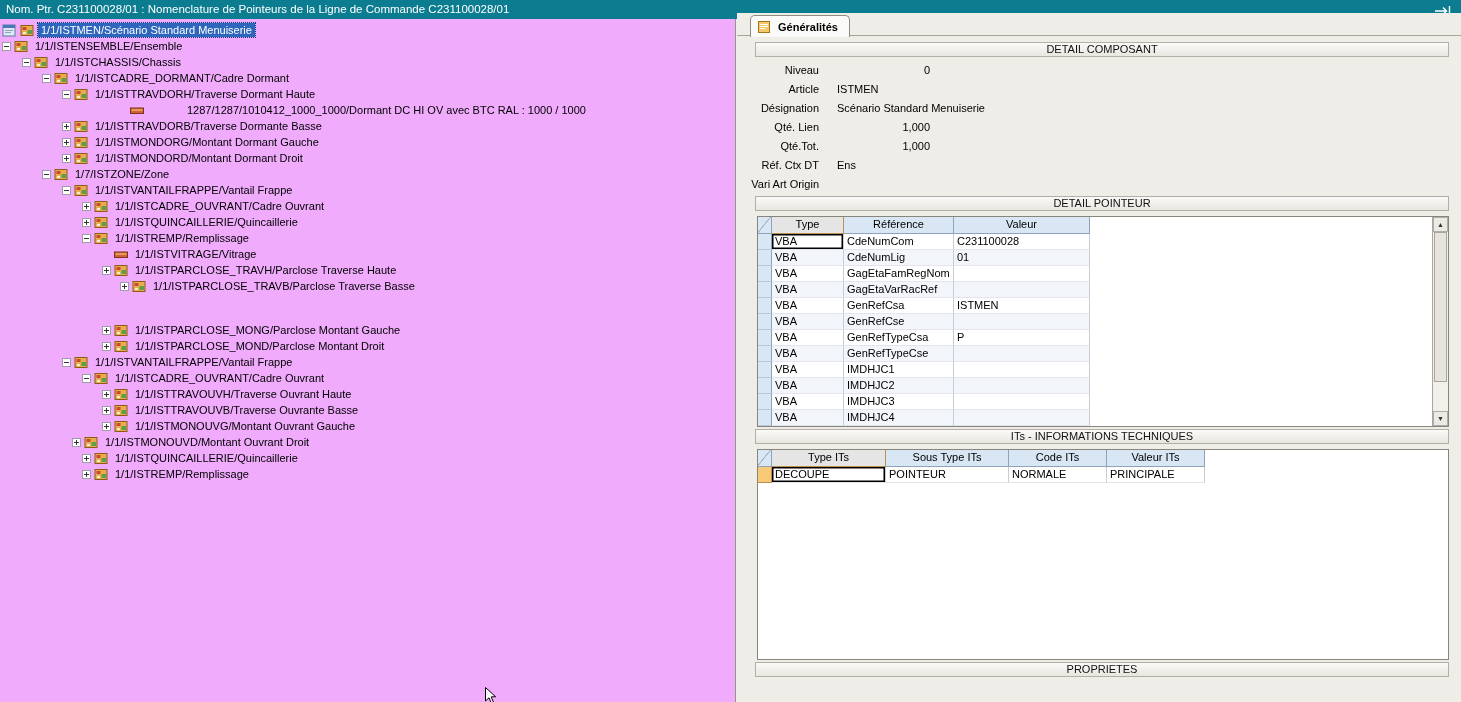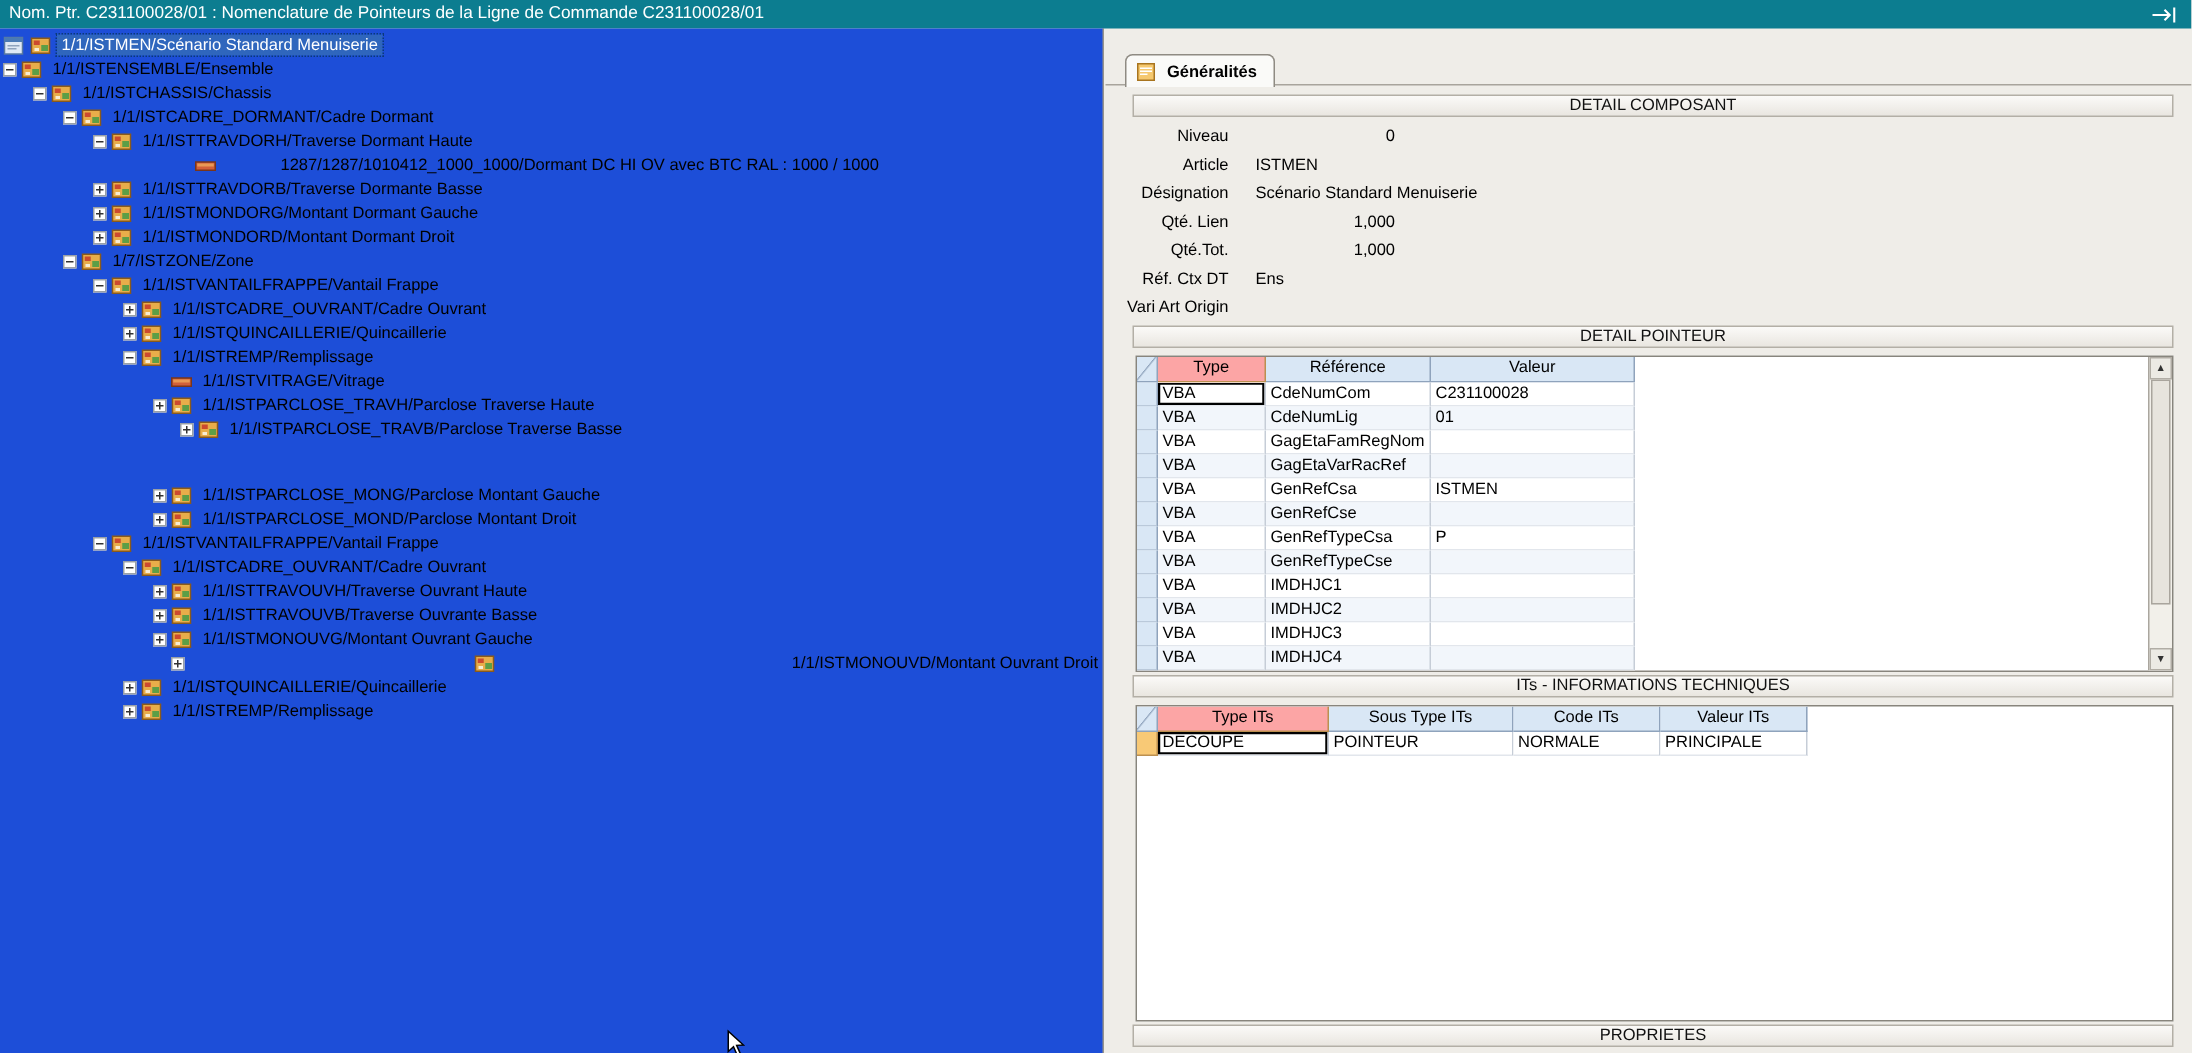--- a/index.html
+++ b/index.html
@@ -17,36 +17,36 @@
   .titlebar {
     position:absolute; left:0; top:0; width:1461px; height:19px;
     background:#0c7d90; color:#fff; font-size:11.5px; line-height:19px;
     padding-left:6px; white-space:nowrap;
   }
   .tb-close { position:absolute; right:8px; top:4px; width:20px; height:12px; }
 
   
   .tree-panel {
     position:absolute; left:0; top:19px; width:736px; height:683px;
-    background:#1d4ed8; border-right:1px solid #98948c; overflow:hidden; padding-top:3px;
+    background:#f0abfc; border-right:1px solid #98948c; overflow:hidden; padding-top:3px;
   }
   .tree-row { height:16px; display:flex; align-items:center; white-space:nowrap; }
   .exp {
     width:9px; height:9px; min-width:9px; border:1px solid #9aa0a6; background:#fff;
     position:relative; margin-right:3px;
   }
   .exp::before { content:''; position:absolute; left:1px; right:1px; top:3px; height:1px; background:#333; }
   .exp.plus::after { content:''; position:absolute; top:1px; bottom:1px; left:3px; width:1px; background:#333; }
   .exp-spacer { width:12px; min-width:12px; }
   .ico { width:15px; height:13px; min-width:15px; margin-right:3px; display:inline-flex; align-items:center; }
   .tlabel { padding:1px 3px; }
   .tlabel.sel { background:#2f66bd; color:#fff; outline:1px dotted #0a3a78; }
 
   
-  .right-panel { position:absolute; left:737px; top:34px; width:724px; height:621px; background:#efede8; }
+  .right-panel { position:absolute; left:737px; top:13px; width:724px; height:621px; background:#efede8; }
   .tabstrip { position:absolute; left:0; top:0; width:100%; height:23px; border-bottom:1px solid #a8a49c; }
   .tab {
     position:absolute; left:13px; top:2px; height:22px; padding:0 11px 0 7px;
     background:#fafaf8; border:1px solid #8f8b83; border-bottom:none;
     border-radius:5px 5px 0 0; display:flex; align-items:center; gap:5px;
     font-weight:bold; z-index:2;
   }
 
   .secbar {
     position:absolute; left:18px; width:694px; height:15px;
@@ -73,21 +73,21 @@
   .ghead { display:flex; height:17px; }
   .corner {
     width:14px; min-width:14px;
     background:linear-gradient(to bottom right, rgba(0,0,0,0) 45%, #8fa3bc 47%, rgba(0,0,0,0) 53%), #d9e7f5;
     border-right:1px solid #8fa3bc; border-bottom:1px solid #8fa3bc;
   }
   .gh {
     border-right:1px solid #8fa3bc; border-bottom:1px solid #8fa3bc;
     background:#d9e7f5; text-align:center; line-height:15px; overflow:hidden; white-space:nowrap;
   }
-  .gh.org { background:#fca5a5; border-color:#bc9050; }
+  .gh.org { background:#e5e5e5; border-color:#bc9050; }
 
   .gr { display:flex; height:16px; }
   .gc {
     border-right:1px solid #c6cdd7; border-bottom:1px solid #e2e6ec;
     padding:0 3px; line-height:14px; white-space:nowrap; overflow:hidden; background:#fff;
   }
   .gr.alt .gc { background:#f2f6fb; }
   .rowsel {
     width:14px; min-width:14px; background:#d9e7f5;
     border-right:1px solid #8fa3bc; border-bottom:1px solid #bac9da;
@@ -412,21 +412,21 @@
         <span class="ico">
           <svg width="14" height="13" viewBox="0 0 14 13">
             <rect x="1" y="1.5" width="12" height="10" fill="#e8ad4a" stroke="#8a5a1c"></rect>
             <rect x="2.5" y="3" width="4" height="3" fill="#cc4a2e"></rect>
             <rect x="7.5" y="6" width="4.5" height="4" fill="#5d9e46"></rect>
             <rect x="3" y="8" width="3" height="2" fill="#f7ecd2"></rect>
           </svg>
         </span>
         <span class="tlabel">1/1/ISTMONOUVG/Montant Ouvrant Gauche</span>
       </div>
-      <div class="tree-row" style="padding-left: 114px; justify-content: space-between;">
+      <div class="tree-row" style="padding-left: 72px;">
         <span class="exp plus"></span>
         <span class="ico">
           <svg width="14" height="13" viewBox="0 0 14 13">
             <rect x="1" y="1.5" width="12" height="10" fill="#e8ad4a" stroke="#8a5a1c"></rect>
             <rect x="2.5" y="3" width="4" height="3" fill="#cc4a2e"></rect>
             <rect x="7.5" y="6" width="4.5" height="4" fill="#5d9e46"></rect>
             <rect x="3" y="8" width="3" height="2" fill="#f7ecd2"></rect>
           </svg>
         </span>
         <span class="tlabel">1/1/ISTMONOUVD/Montant Ouvrant Droit</span>

